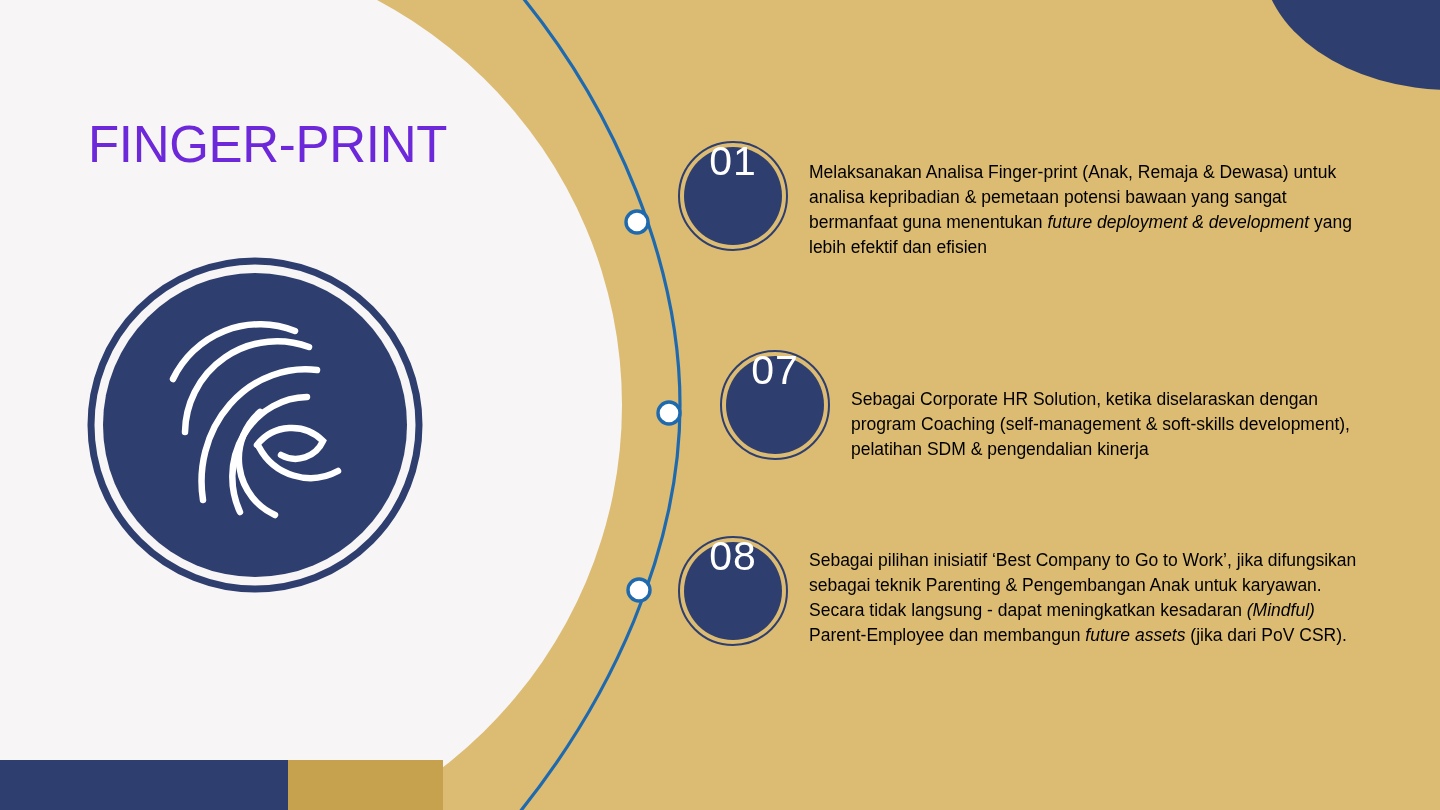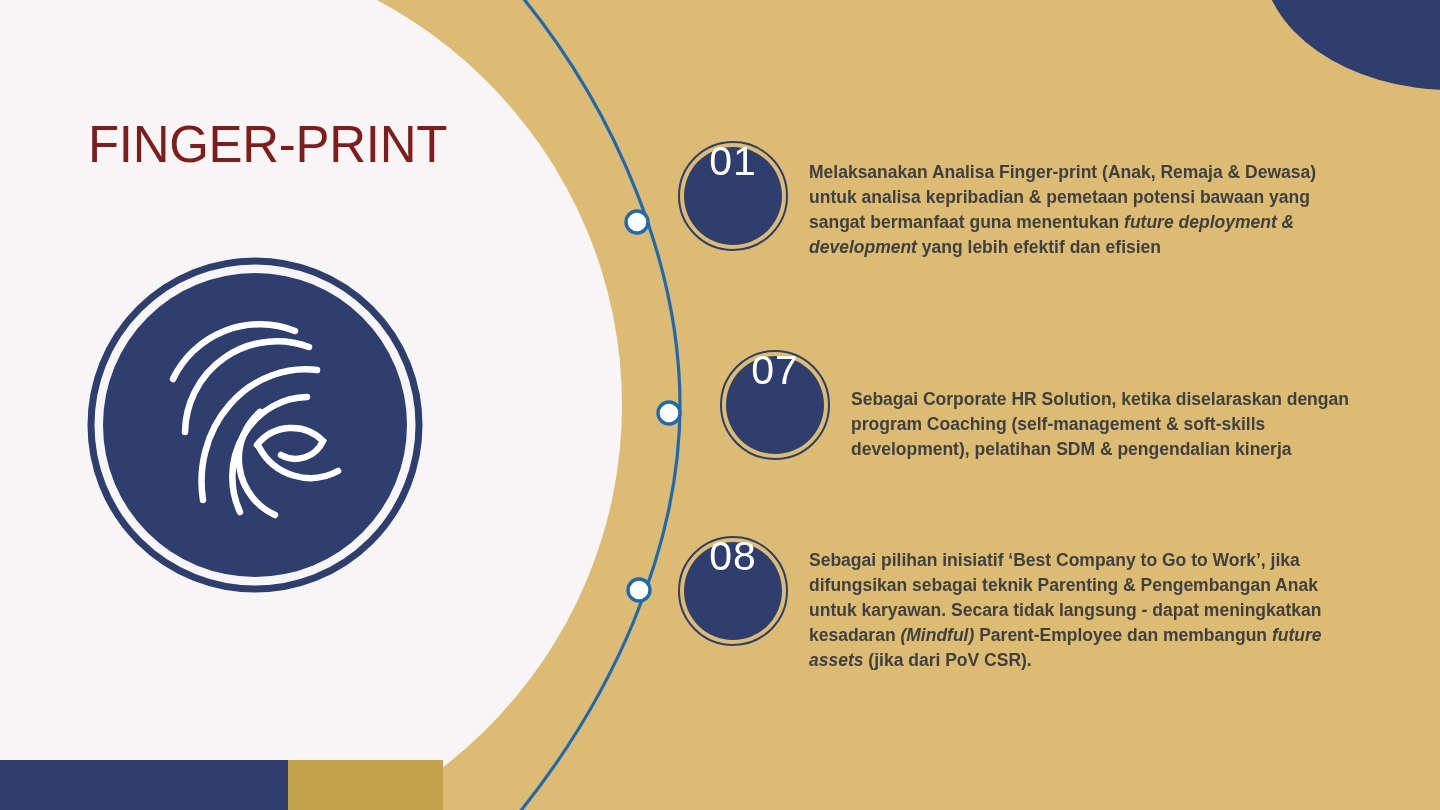--- a/index.html
+++ b/index.html
@@ -10,21 +10,21 @@
   }
   #slide{position:relative;width:1440px;height:810px;overflow:hidden;background:#DCBB72;}
 
   
   .bg-svg{position:absolute;left:0;top:0;width:1440px;height:810px;}
 
   
   .title{
     position:absolute;left:88px;top:80px;width:470px;
     font-size:51px;line-height:62px;font-weight:400;
-    letter-spacing:-0.3px;color:#7f1d1d;
+    letter-spacing:-0.3px;color:#6d28d9;
   }
   .title-line{display:block;white-space:nowrap;}
 
   
   .fp-badge{position:absolute;left:85px;top:255px;width:340px;height:340px;}
 
   
   .num-circle{position:absolute;display:flex;align-items:flex-start;justify-content:center;}
   .num-circle .ring{
     position:absolute;left:0;top:0;width:100%;height:100%;
@@ -39,22 +39,22 @@
   }
   #circle-01{left:678px;top:141px;width:110px;height:110px;}
   #circle-01 .disc{left:6px;top:6px;width:98px;height:98px;}
   #circle-02{left:720px;top:350px;width:110px;height:110px;}
   #circle-02 .disc{left:6px;top:6px;width:98px;height:98px;}
   #circle-03{left:678px;top:536px;width:110px;height:110px;}
   #circle-03 .disc{left:6px;top:6px;width:98px;height:98px;}
 
   
   .body-text{
-    position:absolute;color:#404040;font-size:17.5px;line-height:25px;
-    font-weight:700;
+    position:absolute;color:#000000;font-size:17.5px;line-height:25px;
+    font-weight:400;
   }
   .body-text i{font-style:italic;}
   #text-01{left:809px;top:142px;width:545px;}
   #text-02{left:851px;top:369px;width:510px;}
   #text-03{left:809px;top:530px;width:552px;}
 
   
   .bar{position:absolute;bottom:0;height:50px;}
   #bar-navy{left:0;width:288px;background:#2E3E6E;}
   #bar-gold{left:288px;width:155px;background:#C6A24F;}

